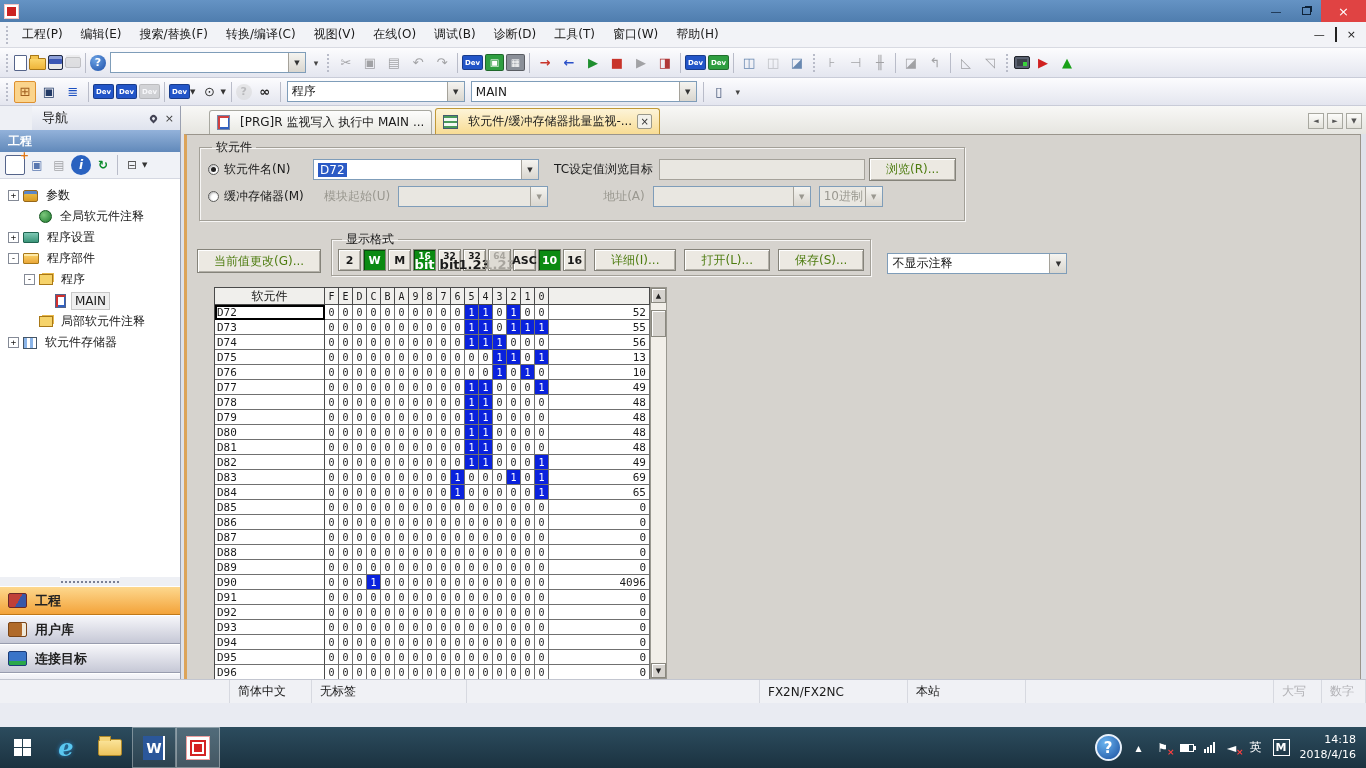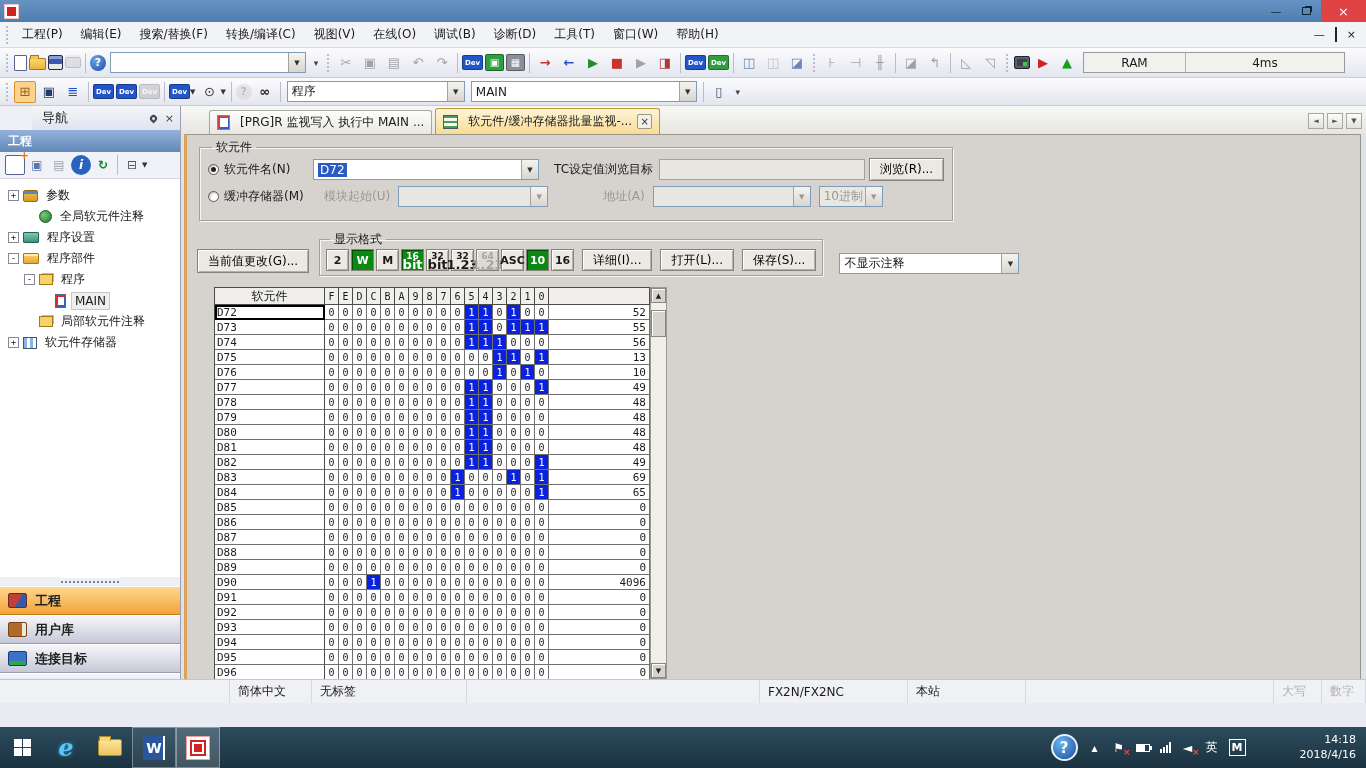--- a/index.html
+++ b/index.html
@@ -146,23 +146,23 @@
   .grp legend{font-size:12px;padding:0 4px;margin-left:4px;}
   .devgrp{left:10px;top:4px;width:750px;height:82px;padding:0 8px;}
   .dgrow{display:flex;align-items:center;height:27px;}
   .radio{width:11px;height:11px;border-radius:50%;border:1px solid #5a5a58;background:#fff;position:relative;
          display:inline-block;flex:none;margin-right:5px;box-shadow:inset 1px 1px 2px #bbb;}
   .radio.checked::after{content:"";position:absolute;inset:2px;background:#222;border-radius:50%;}
   .dlabel{white-space:nowrap;}
   .dim{color:#9a9890;}
   .selblue{background:#2b5ac5;color:#fff;padding:0 2px;}
   .tcbox{width:206px;height:21px;background:#e9e7e1;border:1px solid #a5a29a;margin:0 4px 0 6px;}
-  .btn{height:23px;padding:0 10px;font-size:12px;background:#ece9e2;border:1px solid #85837a;
+  .btn{height:23px;padding:0 16px;font-size:12px;background:#ece9e2;border:1px solid #85837a;
        box-shadow:inset 1px 1px 0 #fff,inset -1px -1px 0 #b3b0a8;display:inline-flex;align-items:center;
-       justify-content:center;white-space:nowrap;color:#000000;font-family:inherit;}
+       justify-content:center;white-space:nowrap;color:#4d7c0f;font-family:inherit;}
 
   
   .fmtrow{position:absolute;left:10px;top:96px;display:flex;align-items:flex-end;}
   .fmtgrp{position:static;margin-left:10px;padding:1px 6px 4px;display:flex;align-items:center;gap:3px;}
   .fmtbtns{display:flex;gap:2px;}
   .fmtbtn{width:23px;height:22px;background:#ece9e2;border:1px solid #85837a;box-shadow:inset 1px 1px 0 #fff,
           inset -1px -1px 0 #b3b0a8;display:flex;flex-direction:column;align-items:center;justify-content:center;
           font-size:11px;font-weight:bold;}
   .fmtbtn.on{background:var(--fmtgreen,#0b8a12);color:#fff;box-shadow:inset 1px 1px 0 #064d0a;}
   .fmtbtn.dis{color:#a8a59e;background:#dedbd4;}
@@ -227,21 +227,21 @@
         border:2px solid #e8f0fa;color:#fff;font-weight:bold;display:flex;align-items:center;justify-content:center;font-size:15px;}
   .trayico{position:relative;display:inline-flex;align-items:center;justify-content:center;min-width:14px;color:#fff;}
   .flagx,.mutex{position:absolute;right:-5px;bottom:-2px;color:#ff4040;font-size:9px;font-weight:bold;}
   .batt{width:14px;height:8px;border:1px solid #fff;position:relative;background:linear-gradient(90deg,#fff 70%,transparent 70%);}
   .batt::after{content:"";position:absolute;right:-3px;top:1px;width:2px;height:4px;background:#fff;}
   .sig{display:inline-flex;align-items:flex-end;gap:1px;height:11px;}
   .sig i{display:block;width:2px;background:#fff;}
   .sig i:nth-child(1){height:4px;}.sig i:nth-child(2){height:6px;}.sig i:nth-child(3){height:8px;}.sig i:nth-child(4){height:11px;}
   .mbox{width:17px;height:17px;border:1px solid #fff;display:inline-flex;align-items:center;justify-content:center;
         font-size:11px;font-weight:bold;color:#fff;}
-  .clock{display:flex;flex-direction:column;align-items:flex-end;font-size:11px;line-height:1.35;color:#fff;margin-left:44px;}
+  .clock{display:flex;flex-direction:column;align-items:flex-end;font-size:11px;line-height:1.35;color:#fff;}
 </style>
 </head>
 <body>
 
 <div id="app">
 
   <div class="titlebar">
     <span class="gxicon"></span>
     <span class="wbtns">
       <span class="wbtn">—</span>
@@ -324,24 +324,20 @@
         <span class="tbico dis">◪</span>
         <span class="tbico dis">↰</span>
         <span class="tsep"></span>
         <span class="tbico dis">◺</span>
         <span class="tbico dis">◹</span>
         <span class="tgrip"></span>
         <span class="tbico k-commbox"></span>
         <span class="tbico" style="color: rgb(208, 32, 32);">▶</span>
         <span class="tbico" style="color: rgb(24, 160, 24);">▲</span>
       </span>
-    <div class="rambar">
-      <span class="ramcell">RAM</span>
-      <span class="ramcell wide">4ms</span>
-    </div>
   </div>
 
   <div class="toolbar tb2">
     <span id="tb2-left" class="strip">
         <span class="tgrip"></span>
         <span class="tbico act" style="color: rgb(160, 96, 32);">⊞</span>
         <span class="tbico" style="color: rgb(34, 58, 102);">▣</span>
         <span class="tbico" style="color: rgb(28, 80, 192);">≣</span>
         <span class="tsep"></span>
         <span class="tbico k-dev" style="background: rgb(34, 85, 200);">Dev</span>

